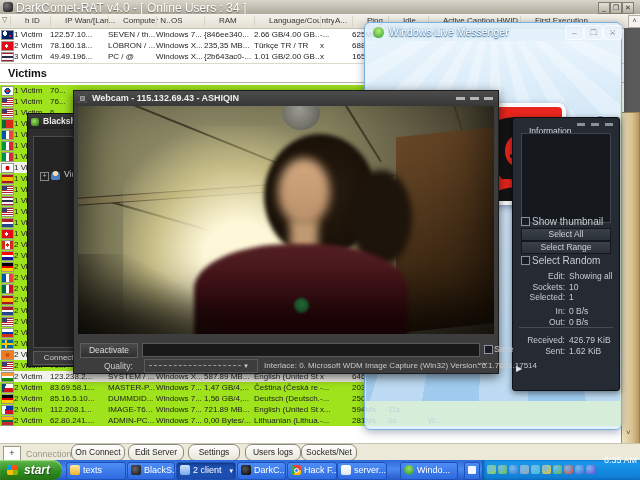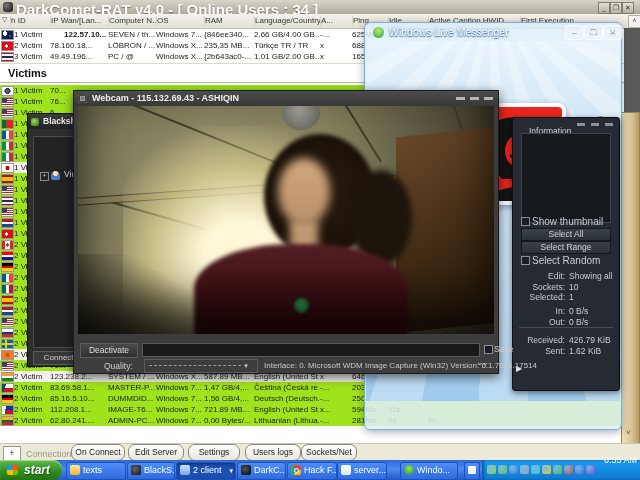--- a/index.html
+++ b/index.html
@@ -2,31 +2,31 @@
 <html><head>
 <meta charset="utf-8">
 <style>
   html,body{margin:0;padding:0;background:#000;}
   #screen{position:relative;width:640px;height:480px;overflow:hidden;
     font-family:"Liberation Sans",sans-serif;background:#fff;}
   .abs{position:absolute;}
   
   #mw-titlebar{left:0;top:0;width:640px;height:14px;
     background:linear-gradient(#d9d5ca,#aeaa9c);border-bottom:1px solid #8f8b7d;}
-  #mw-title{left:16px;top:1px;font-size:15px;font-weight:bold;color:#fff;
+  #mw-title{left:16px;top:1px;font-size:12px;font-weight:normal;color:#fff;
     text-shadow:0 1px 1px #6a675c;white-space:nowrap;}
   #mw-icon{left:3px;top:2px;width:10px;height:10px;border-radius:3px;
     background:radial-gradient(circle at 35% 35%,#777,#111);}
   .wbtn{width:10px;height:10px;background:linear-gradient(#e4e1d8,#b5b1a3);
     border:1px solid #827e70;font-size:7px;line-height:9px;text-align:center;color:#333;}
   
   #hdr{left:0;top:14px;width:640px;height:14px;background:linear-gradient(#f4f2ea,#e3e0d4);
     border-bottom:1px solid #c5c2b5;}
   .hcell{position:absolute;top:2px;font-size:8px;color:#333;white-space:nowrap;overflow:hidden;
-    border-left:1px solid #d8d5c8;padding-left:0;height:11px;}
+    border-left:1px solid #d8d5c8;padding-left:14px;height:11px;}
   #victims-lbl{left:8px;top:67px;font-size:11px;font-weight:bold;color:#111;}
   #sep1{left:0;top:63px;width:640px;height:1px;background:#dcd9cd;}
   #sep2{left:0;top:82px;width:640px;height:1px;background:#b8b5a8;}
   #scrollup{left:628px;top:15px;width:11px;height:11px;background:#f4f3ef;
     border:1px solid #b5b2a5;font-size:7px;text-align:center;line-height:10px;color:#444;}
   
   .vrow{position:absolute;left:0;width:622px;height:11px;background:#9fe31c;}
   .vrow.white{background:#f1f0ea;}
   .vrow.plain{background:transparent;}
   .cell{position:absolute;top:1px;font-size:8px;color:#1d1d1d;white-space:nowrap;overflow:hidden;}
@@ -202,21 +202,21 @@
   <div class="abs" id="hdr">
     <span class="abs" style="left:2px;top:2px;font-size:7px;color:#555;">▽</span>
     <span id="hdr-cells"><span class="hcell" style="left: 10px; width: 39px;">h ID</span><span class="hcell" style="left: 50px; width: 57px;">IP Wan/[Lan...</span><span class="hcell" style="left: 108px; width: 47px;">Computer N...</span><span class="hcell" style="left: 156px; width: 47px;">OS</span><span class="hcell" style="left: 204px; width: 49px;">RAM</span><span class="hcell" style="left: 254px; width: 65px;">Language/Country</span><span class="hcell" style="left: 320px; width: 31px;">A...</span><span class="hcell" style="left: 352px; width: 35px;">Ping</span><span class="hcell" style="left: 388px; width: 39px;">Idle</span><span class="hcell" style="left: 428px; width: 91px;">Active Caption   HWID</span><span class="hcell" style="left: 520px; width: 100px;">First Execution</span></span>
   </div>
   <div class="abs" id="scrollup">˄</div>
 
   <div id="toprows">
       <div class="vrow plain" style="top: 29px;">
         <span class="flag f-nz"></span>
         <span class="cell" style="left: 14px; width: 35px;">1 Victim</span>
-        <span class="cell" style="left: 64px; width: 57px; font-weight: bold;">122.57.10...</span>
+        <span class="cell" style="left: 50px; width: 57px;">122.57.10...</span>
         <span class="cell" style="left: 108px; width: 47px;">SEVEN / th...</span>
         <span class="cell" style="left: 156px; width: 47px;">Windows 7...</span>
         <span class="cell" style="left: 204px; width: 49px;">{846ee340...</span>
         <span class="cell" style="left: 254px; width: 65px;">2.66 GB/4.00 GB...</span>
         <span class="cell" style="left: 320px; width: 30px;">-...</span>
         <span class="cell" style="left: 352px; width: 35px;">625Ms</span>
         <span class="cell" style="left: 388px; width: 39px;">1s</span>
         <span class="cell" style="left: 428px; width: 90px;">M...</span>
       </div>
       <div class="vrow plain" style="top: 40px;">

